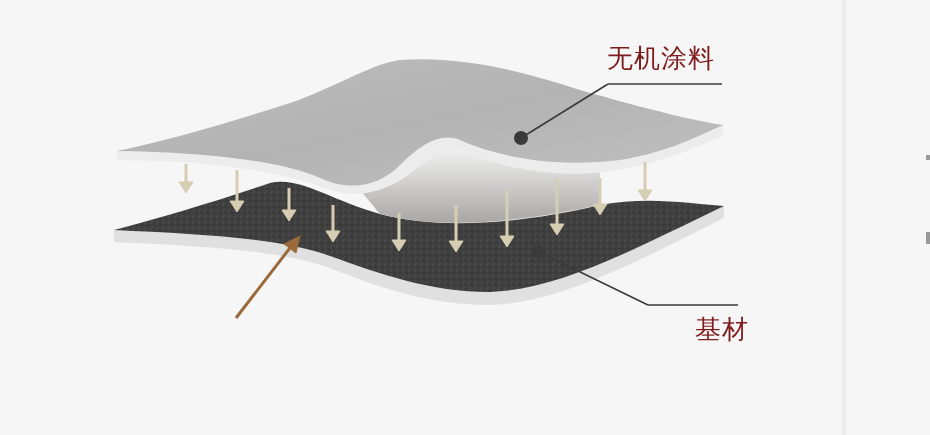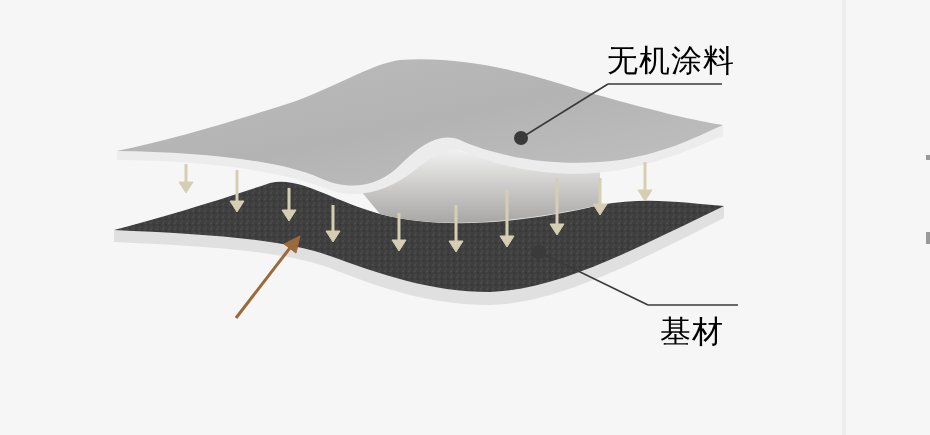--- a/index.html
+++ b/index.html
@@ -5,21 +5,21 @@
   html, body { margin:0; padding:0; }
   body {
     width:930px; height:435px; overflow:hidden; position:relative;
     background:#f6f6f6;
     font-family:"DejaVu Sans", sans-serif;
   }
   .stage { position:absolute; left:0; top:0; width:930px; height:435px; }
   .bg-strip { position:absolute; left:842px; top:0; width:4px; height:435px; background:#ededed; }
   .edge-mark { position:absolute; left:926px; width:4px; background:#999; }
   .label {
-    position:absolute; color:#000000; font-size:31px; letter-spacing:1px;
+    position:absolute; color:#7f1d1d; font-size:26px; letter-spacing:1px;
     white-space:nowrap; line-height:1;
   }
   svg { position:absolute; left:0; top:0; }
 </style>
 </head>
 <body>
 
 <div class="stage">
   <div class="bg-strip"></div>
   <div class="edge-mark" style="top:155px;height:5px;"></div>
@@ -116,14 +116,14 @@
       <line x1="648" y1="305" x2="738" y2="305" stroke-width="1.6"></line>
     </g>
 
     <g stroke="#9a6a3a" fill="#9a6a3a">
       <line x1="236" y1="318" x2="293" y2="244" stroke-width="3"></line>
       <polygon points="300,236 284,244 296,253"></polygon>
     </g>
   </svg>
 
   <div class="label" style="left:607px;top:45px;">无机涂料</div>
-  <div class="label" style="left:660px;top:316px;">基材</div>
+  <div class="label" style="left:695px;top:316px;">基材</div>
 </div>
 
 </body></html>

